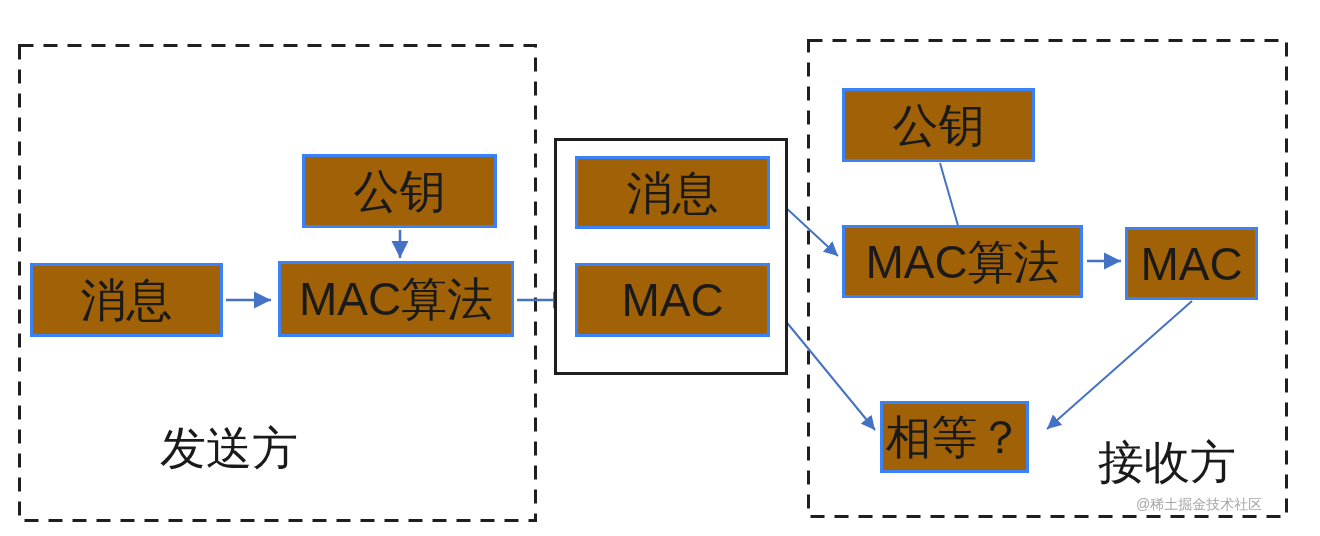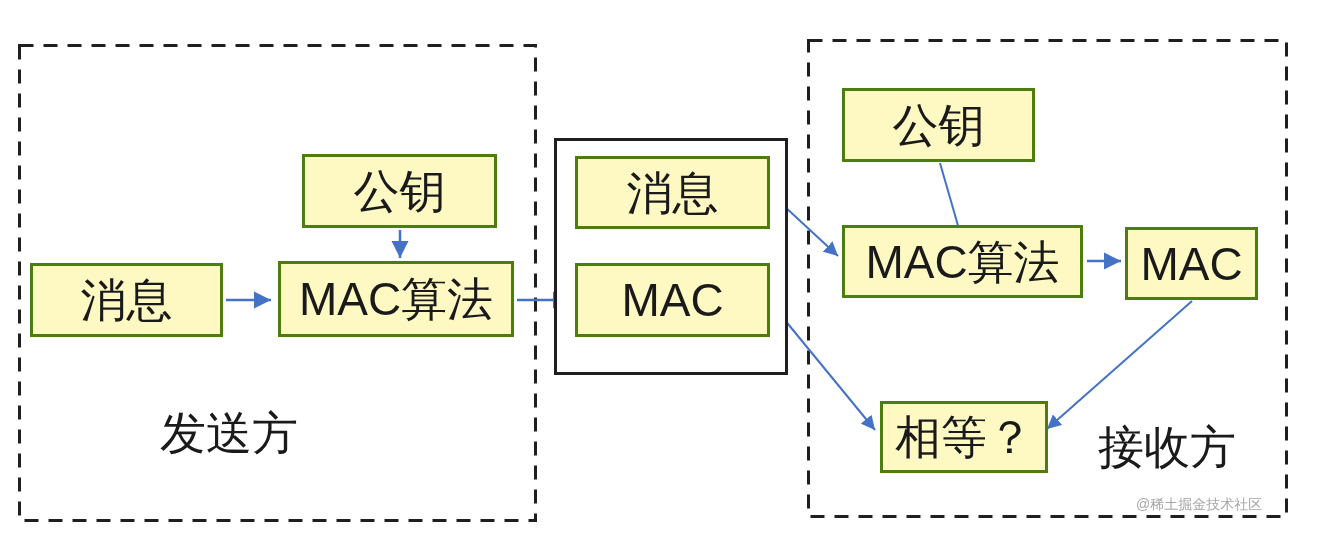--- a/index.html
+++ b/index.html
@@ -11,42 +11,43 @@
     position: relative;
     width: 1320px;
     height: 536px;
     background: #ffffff;
     font-family: "Liberation Sans", "DejaVu Sans", sans-serif;
     overflow: hidden;
   }
   .node {
     position: absolute;
     box-sizing: border-box;
-    border: 3px solid #4d7c0f;
-    background: #fef9c3;
+    border: 3px solid #3b82f6;
+    background: #a16207;
     display: flex;
     align-items: center;
     justify-content: center;
     font-size: 46px;
     color: #1a1a1a;
     white-space: nowrap;
     line-height: 1;
   }
   .container-node {
     position: absolute;
     box-sizing: border-box;
     border: 3px solid #1f1f1f;
     background: #ffffff;
   }
   .region-label {
     position: absolute;
     font-size: 46px;
     color: #1a1a1a;
     white-space: nowrap;
     line-height: 1;
+    margin-top: 15px;
   }
   .watermark {
     position: absolute;
     font-size: 14px;
     color: #a6a6a6;
     white-space: nowrap;
     line-height: 1;
   }
   svg.overlay {
     position: absolute;
@@ -105,19 +106,19 @@
   <div class="node" style="left:575px; top:156px; width:195px; height:73px;">消息</div>
 
   <div class="node" style="left:575px; top:263px; width:195px; height:74px;">MAC</div>
 
   <div class="node" style="left:842px; top:88px; width:193px; height:74px;">公钥</div>
 
   <div class="node" style="left:842px; top:225px; width:241px; height:73px;">MAC算法</div>
 
   <div class="node" style="left:1125px; top:227px; width:133px; height:73px;">MAC</div>
 
-  <div class="node" style="left:880px; top:401px; width:168px; height:72px;">相等？</div>
+  <div class="node" style="left:880px; top:401px; width:149px; height:72px;">相等？</div>
 
   <div class="region-label" style="left:1098px; top:424px;">接收方</div>
 
   <div class="watermark" style="left:1136px; top:497px;">@稀土掘金技术社区</div>
 
 </div>
 
 </body></html>

